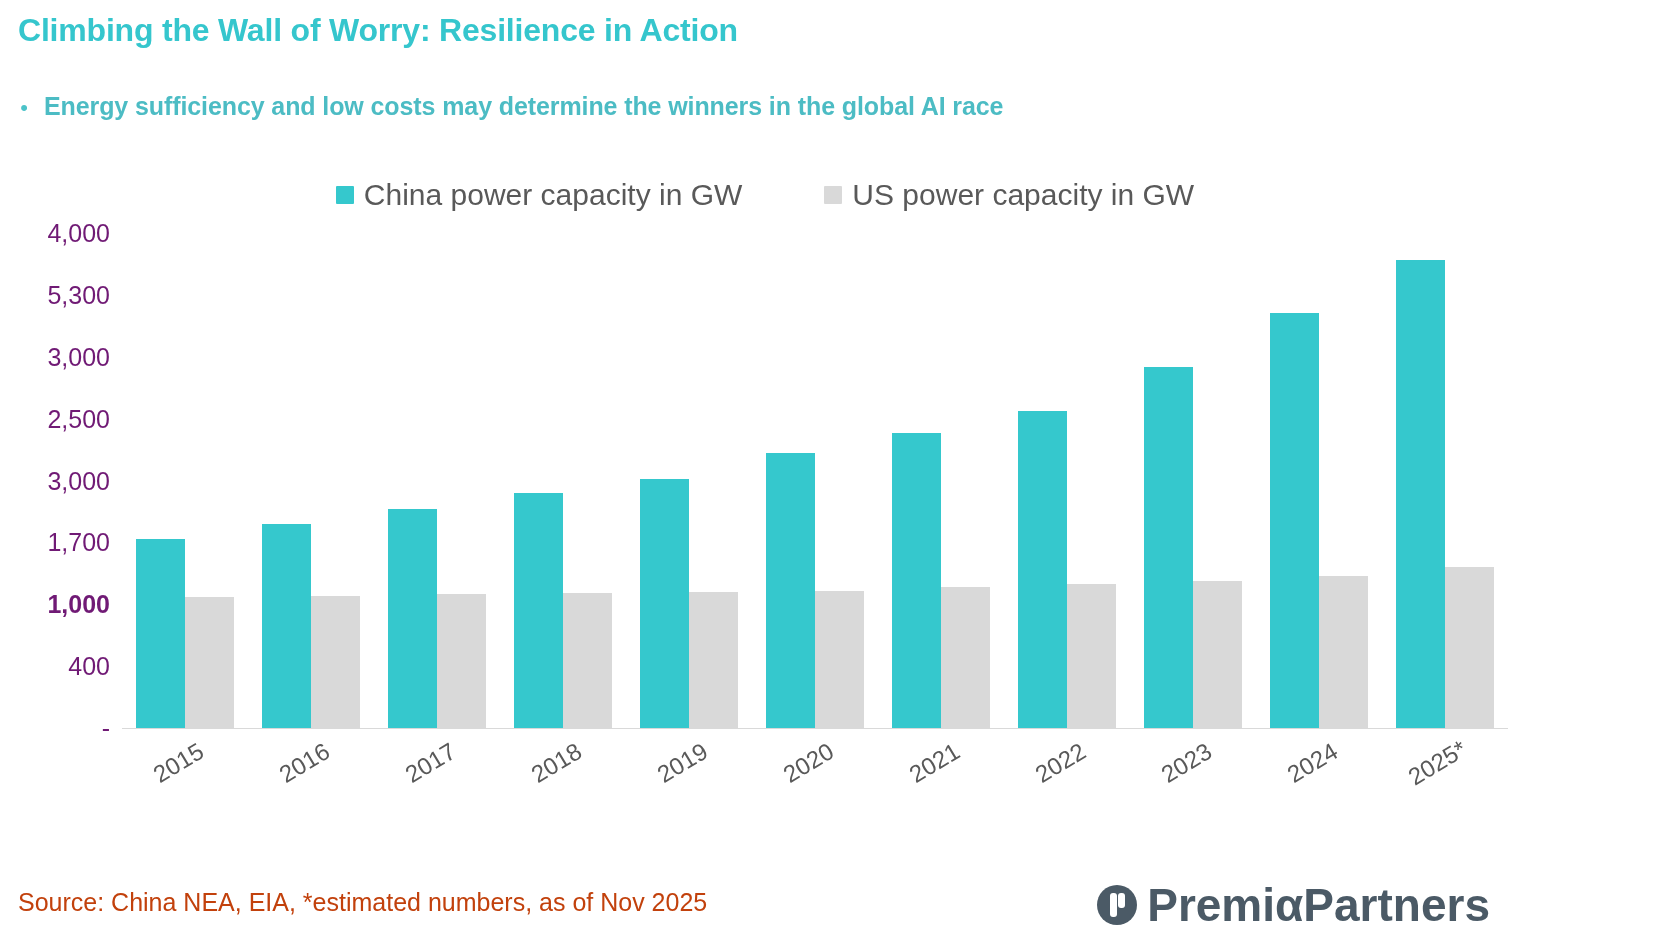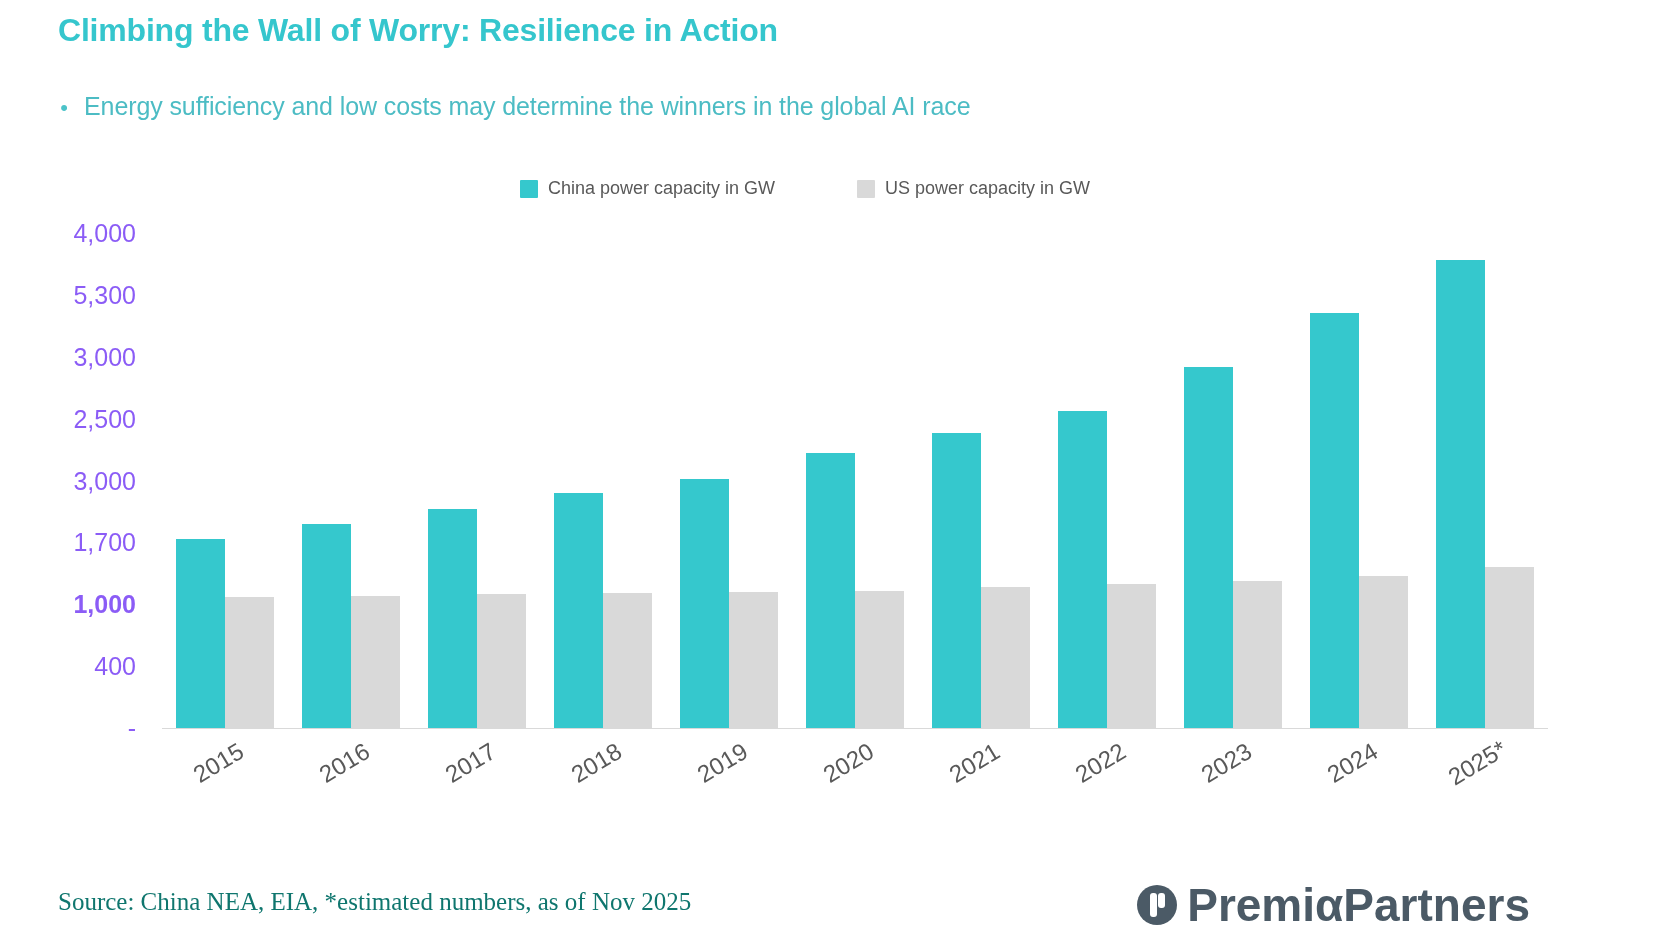--- a/index.html
+++ b/index.html
@@ -2,66 +2,66 @@
 <html><head>
 <meta charset="utf-8">
 <style>
   * { box-sizing: border-box; margin: 0; padding: 0; }
   html, body {
     width: 1660px; height: 938px;
     background: #ffffff;
     font-family: "Liberation Sans", sans-serif;
     overflow: hidden;
   }
-  .slide { position: relative; width: 1508px; height: 938px; background: #fff; margin-left: 40px; }
+  .slide { position: relative; width: 1508px; height: 938px; background: #fff; }
 
   
   .title {
     position: absolute; left: 18px; top: 12px;
     font-size: 32px; font-weight: bold;
     color: #35c6cd; letter-spacing: -0.2px;
     white-space: nowrap;
   }
   .bullet-row {
     position: absolute; left: 18px; top: 92px;
     display: flex; align-items: baseline; gap: 14px;
   }
   .bullet-dot {
     color: #4cc3c9; font-size: 22px; line-height: 1; width: 12px;
     display: inline-block; text-align: center;
   }
   .bullet-text {
-    font-size: 25px; color: #4cbcc4; white-space: nowrap; letter-spacing: -0.1px;
+    font-size: 25px; color: #4cbcc4; white-space: nowrap; letter-spacing: -0.1px; font-weight: bold;
   }
 
   
   .legend {
     position: absolute; top: 178px; left: 0; width: 1530px;
     display: flex; justify-content: center; align-items: center; gap: 82px;
   }
   .legend-item { display: flex; align-items: center; gap: 10px; }
   .legend-swatch { width: 18px; height: 18px; display: inline-block; border-radius: 1px; }
-  .legend-label { font-size: 18px; color: #595959; white-space: nowrap; text-align: center; }
+  .legend-label { font-size: 30px; color: #595959; white-space: nowrap; text-align: center; }
 
   
   .plot-area {
     position: absolute;
     left: 122px; top: 233px;
     width: 1386px; height: 495px;
   }
   .axis-line {
     position: absolute; left: 0; bottom: -1px; width: 1386px; height: 1.5px;
     background: #d9d9d9;
   }
   .y-axis {
     position: absolute; left: 0; top: 233px; width: 110px; height: 495px;
   }
   .y-tick {
-    position: absolute; right: 14px; transform: translateY(-50%);
-    font-size: 25px; color: #8b5cf6; white-space: nowrap;
+    position: absolute; right: 0; transform: translateY(-50%);
+    font-size: 25px; color: #701a75; white-space: nowrap;
   }
   .bars-layer {
     position: absolute; left: 0; top: 0; width: 1386px; height: 495px;
     display: flex; align-items: flex-end;
   }
   .group {
     flex: 1 1 0; height: 100%;
     display: flex; align-items: flex-end; justify-content: center; gap: 0px;
   }
   .bar { width: 49px; display: block; }
@@ -77,21 +77,21 @@
   .x-label {
     position: absolute; left: 50%; top: 16px;
     transform: translateX(-62%) rotate(-31deg);
     transform-origin: center center;
     font-size: 24px; color: #595959; white-space: nowrap;
   }
 
   
   .source {
     position: absolute; left: 18px; top: 888px;
-    font-size: 25px; color: #0f766e; white-space: nowrap; font-family: Liberation Serif, serif;
+    font-size: 25px; color: #c2410c; white-space: nowrap;
   }
   .brand {
     position: absolute; right: 18px; top: 878px;
     display: flex; align-items: center; gap: 10px;
   }
   .brand-mark {
     width: 40px; height: 40px; border-radius: 50%;
     background: #4b5a66; position: relative; flex: none;
   }
   .brand-mark::before {

